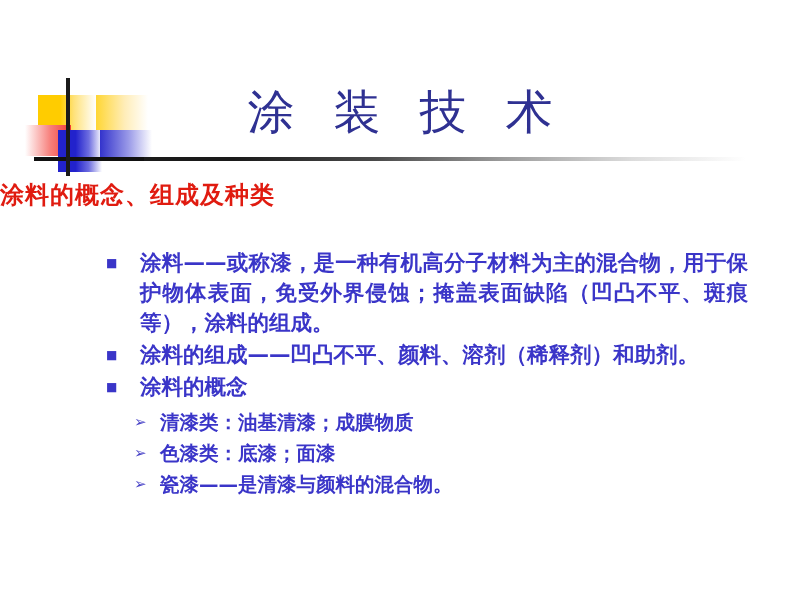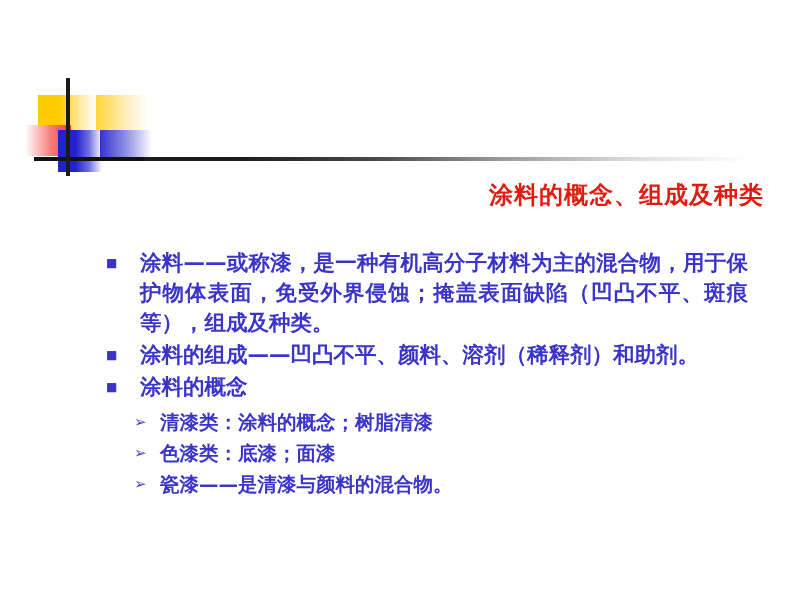--- a/index.html
+++ b/index.html
@@ -114,21 +114,21 @@
     color: #2F3192;
     white-space: nowrap;
   }
 
   
   #subtitle {
     position: absolute;
     left: 0;
     top: 181px;
     width: 764px;
-    text-align: right;
+    text-align: left;
     font-family: "DejaVu Sans", "Liberation Sans", sans-serif;
     font-size: 24px;
     font-weight: bold;
     line-height: 1.2;
     letter-spacing: 1px;
     color: #E01B10;
     white-space: nowrap;
   }
 
   
@@ -195,44 +195,45 @@
     <div class="swatch sw-yellow"></div>
     <div class="swatch sw-yellow-tail"></div>
     <div class="swatch sw-red"></div>
     <div class="swatch sw-blue"></div>
     <div class="swatch sw-blue-tail"></div>
     <div class="rule-h"></div>
     <div class="rule-h-stub"></div>
     <div class="rule-v"></div>
   </div>
 
+  <div id="title">涂 装 技 术</div>
 
   <div id="subtitle">涂料的概念、组成及种类</div>
 
   <div id="body-block">
 
     <div class="lvl1">
       <span class="marker">■</span>
-      <span class="text">涂料——或称漆，是一种有机高分子材料为主的混合物，用于保护物体表面，免受外界侵蚀；掩盖表面缺陷（凹凸不平、斑痕等），组成及种类。</span>
+      <span class="text">涂料——或称漆，是一种有机高分子材料为主的混合物，用于保护物体表面，免受外界侵蚀；掩盖表面缺陷（凹凸不平、斑痕等），涂料的组成。</span>
     </div>
 
     <div class="lvl1">
       <span class="marker">■</span>
       <span class="text">涂料的组成——凹凸不平、颜料、溶剂（稀释剂）和助剂。</span>
     </div>
 
     <div class="lvl1">
       <span class="marker">■</span>
       <span class="text">涂料的概念</span>
     </div>
 
     <div class="sub-list">
       <div class="lvl2">
         <span class="marker">➢</span>
-        <span class="text">清漆类：涂料的概念；树脂清漆</span>
+        <span class="text">清漆类：油基清漆；成膜物质</span>
       </div>
       <div class="lvl2">
         <span class="marker">➢</span>
         <span class="text">色漆类：底漆；面漆</span>
       </div>
       <div class="lvl2">
         <span class="marker">➢</span>
         <span class="text">瓷漆——是清漆与颜料的混合物。</span>
       </div>
     </div>

